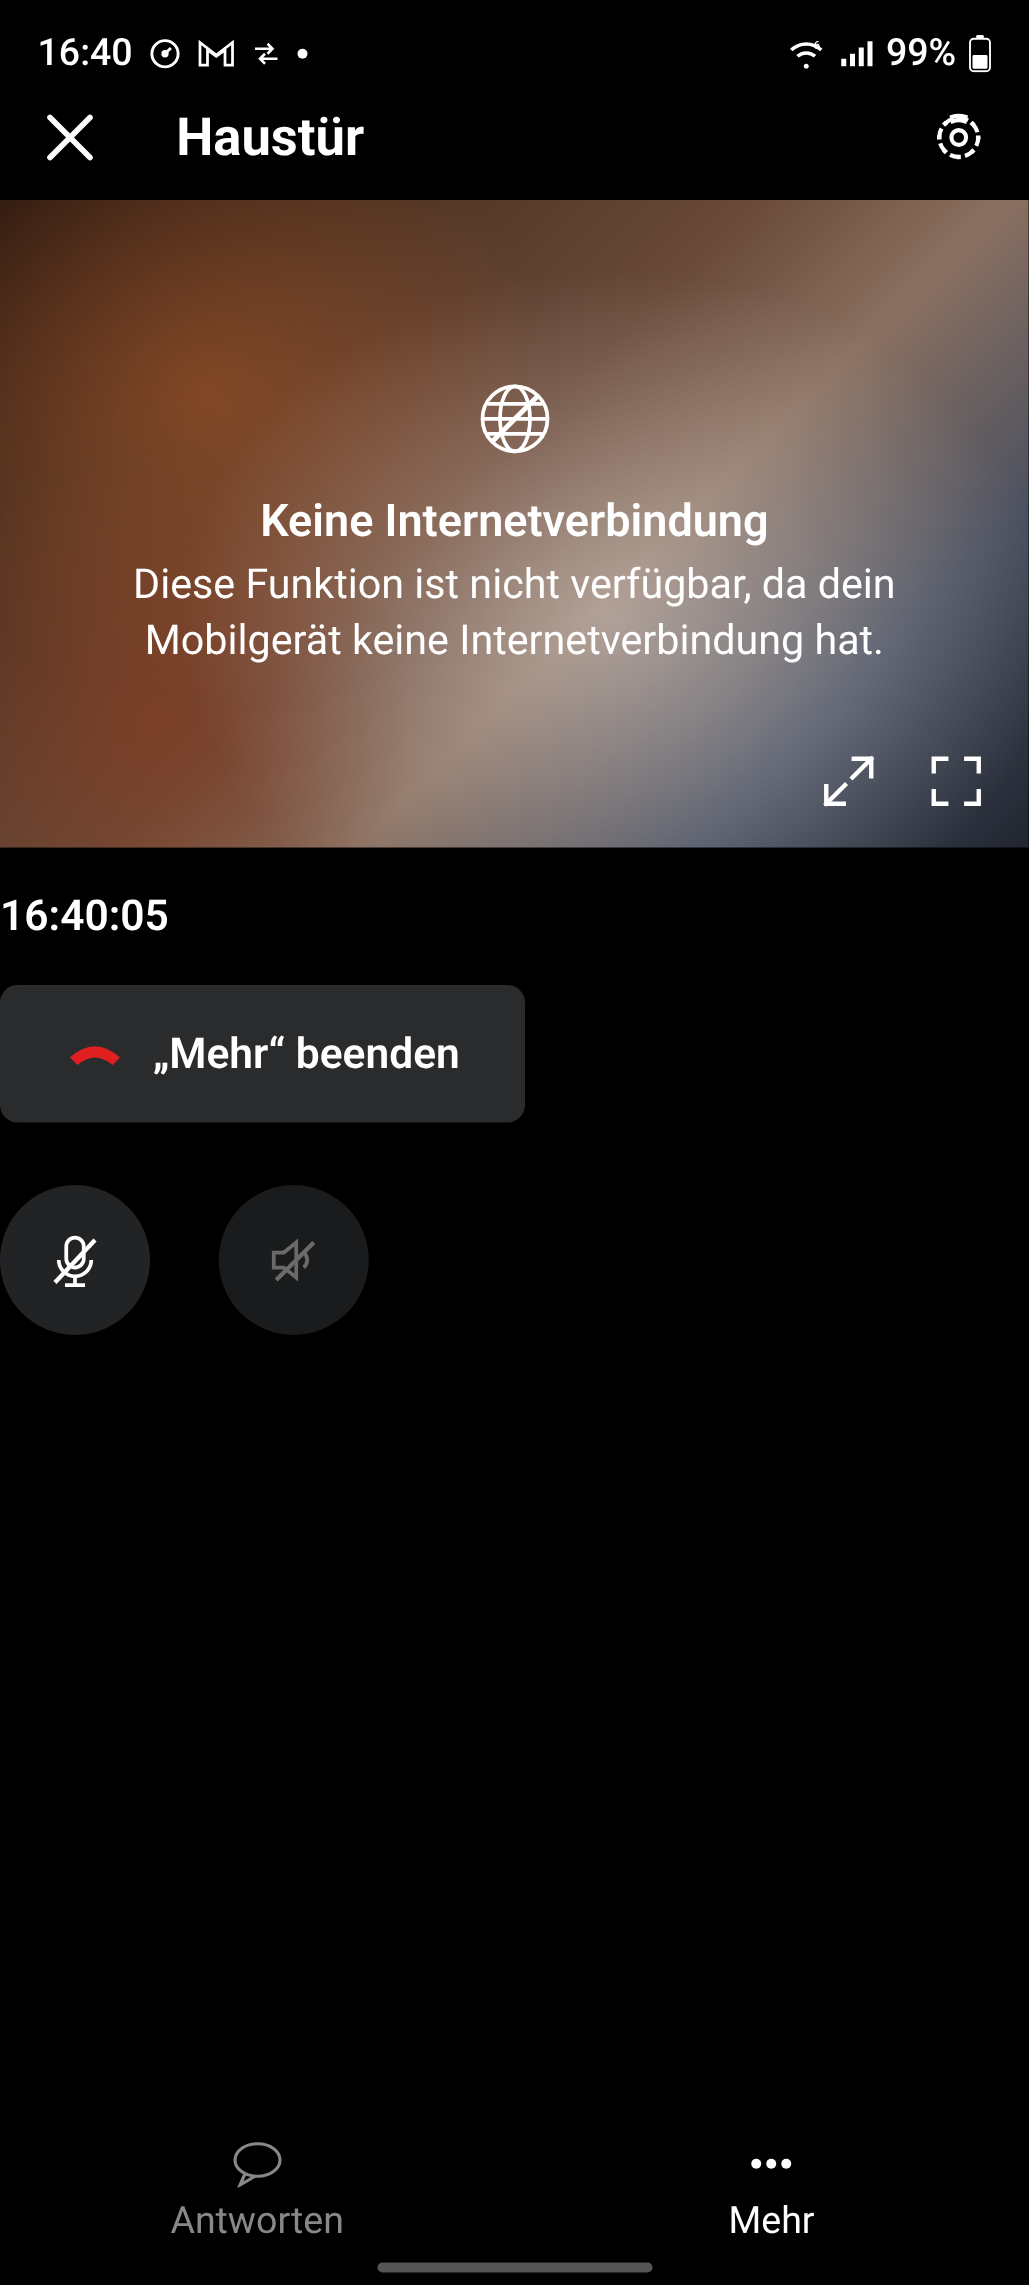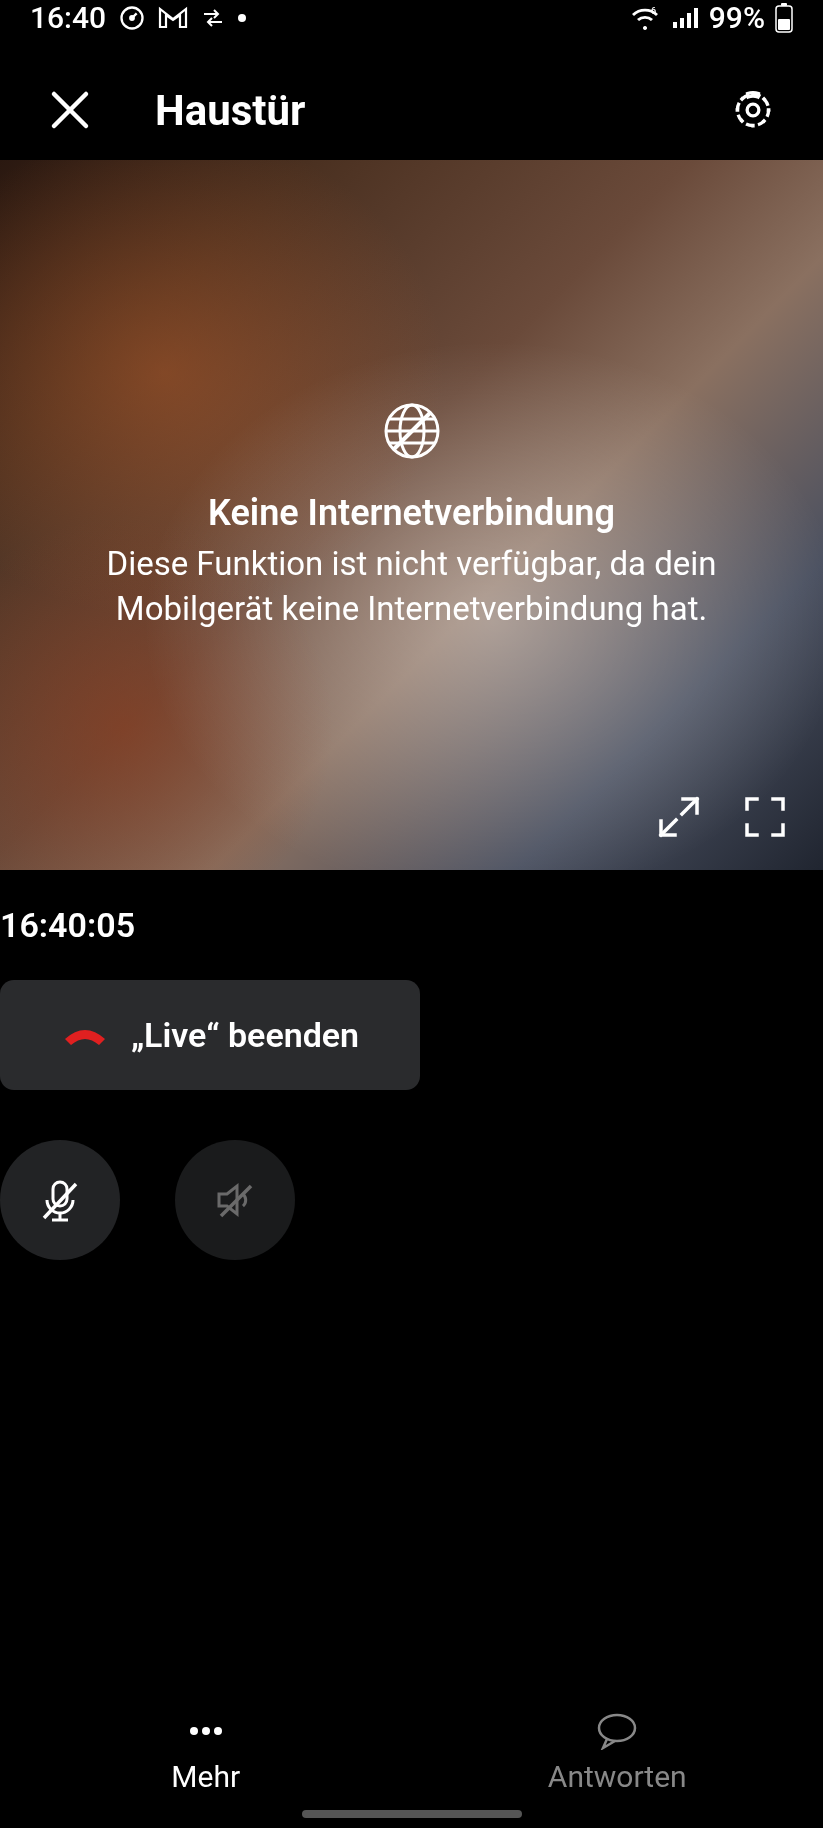--- a/index.html
+++ b/index.html
@@ -10,50 +10,50 @@
     font-family: -apple-system, BlinkMacSystemFont, "Segoe UI", Roboto, sans-serif;
     color: #fff;
     overflow: hidden;
   }
   body { display: flex; flex-direction: column; }
 
   
   .status-bar {
     height: 60px;
     display: flex;
-    align-items: flex-start;
+    align-items: flex-end;
     justify-content: space-between;
     padding: 0 30px;
     font-size: 30px;
     font-weight: 500;
   }
   .status-left { display: flex; align-items: center; gap: 12px; }
   .status-right { display: flex; align-items: center; gap: 10px; }
   .status-icon { display: inline-flex; align-items: center; }
 
   
   .app-header {
     height: 100px;
     display: flex;
     align-items: center;
-    padding: 0 45px;
+    padding: 0 31px;
   }
   .close-btn { width: 50px; height: 50px; display: flex; align-items: center; justify-content: center; }
   .title {
     font-size: 42px;
     font-weight: 700;
     margin-left: 60px;
     flex: 1;
   }
   .settings-btn { width: 50px; height: 50px; display: flex; align-items: center; justify-content: center; }
 
   
   .video-area {
     position: relative;
-    height: 710px;
+    height: 518px;
     background:
       radial-gradient(ellipse 500px 400px at 60% 65%, rgba(255,255,255,0.35), transparent 70%),
       radial-gradient(ellipse 400px 350px at 20% 30%, rgba(180,90,40,0.5), transparent 70%),
       radial-gradient(ellipse 300px 300px at 15% 80%, rgba(140,60,30,0.6), transparent 70%),
       linear-gradient(135deg, #2a1810 0%, #4a3020 20%, #6a4a3a 45%, #8a7060 60%, #4a5060 80%, #202530 100%);
     display: flex;
     flex-direction: column;
     align-items: center;
     justify-content: center;
     text-align: center;
@@ -244,21 +244,21 @@
 
 <div class="live-section">
   <div class="timestamp">16:40:05</div>
 
   <div class="end-live-btn">
     <span>
       <svg width="48" height="24" viewBox="0 0 48 24">
           <path d="M4 16 Q24 -2 44 16 L38 22 Q24 10 10 22 Z" fill="#e02020"></path>
         </svg>
     </span>
-    <span>„Live“ beenden</span>
+    <span>„Mehr“ beenden</span>
   </div>
 
   <div class="circle-btns">
     <div class="circle-btn">
       <svg width="52" height="52" viewBox="0 0 52 52" fill="none" stroke="#fff" stroke-width="3">
           <rect x="19" y="8" width="14" height="24" rx="7"></rect>
           <path d="M13 26 a13 13 0 0 0 26 0"></path>
           <line x1="26" y1="39" x2="26" y2="46"></line>
           <line x1="18" y1="46" x2="34" y2="46"></line>
           <line x1="10" y1="44" x2="42" y2="10" stroke-width="3.5"></line>
@@ -268,34 +268,34 @@
       <svg width="52" height="52" viewBox="0 0 52 52" fill="none" stroke="#6a6a6a" stroke-width="3">
           <path d="M10 20 L10 32 L18 32 L28 40 L28 12 L18 20 Z"></path>
           <path d="M34 20 a8 8 0 0 1 0 12"></path>
           <line x1="12" y1="42" x2="42" y2="12" stroke-width="3.5"></line>
         </svg>
     </div>
   </div>
 </div>
 
 <div class="bottom-nav">
+  <div class="nav-item">
+    <span class="nav-icon">
+      <svg width="44" height="38" viewBox="0 0 44 38" fill="none" stroke="#888" stroke-width="2.5">
+          <ellipse cx="22" cy="16" rx="18" ry="13"></ellipse>
+          <path d="M12 27 L8 36 L20 29"></path>
+        </svg>
+    </span>
+    <span>Antworten</span>
+  </div>
   <div class="nav-item active">
     <span class="nav-icon">
       <svg width="44" height="12" viewBox="0 0 44 12" fill="#fff">
           <circle cx="10" cy="6" r="4"></circle>
           <circle cx="22" cy="6" r="4"></circle>
           <circle cx="34" cy="6" r="4"></circle>
         </svg>
     </span>
     <span>Mehr</span>
   </div>
-  <div class="nav-item">
-    <span class="nav-icon">
-      <svg width="44" height="38" viewBox="0 0 44 38" fill="none" stroke="#888" stroke-width="2.5">
-          <ellipse cx="22" cy="16" rx="18" ry="13"></ellipse>
-          <path d="M12 27 L8 36 L20 29"></path>
-        </svg>
-    </span>
-    <span>Antworten</span>
-  </div>
 </div>
 
 <div class="home-indicator"></div>
 
 </body></html>

